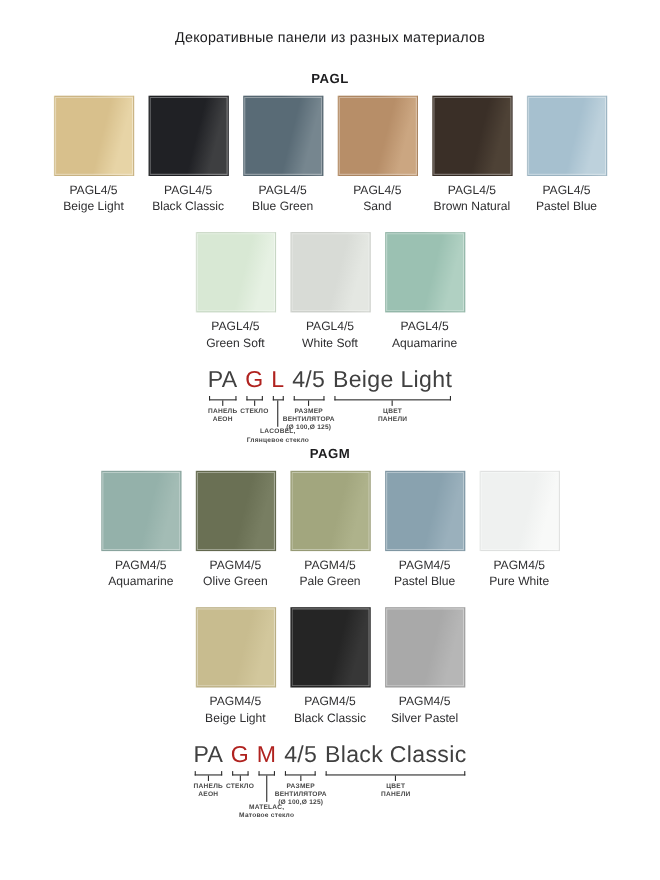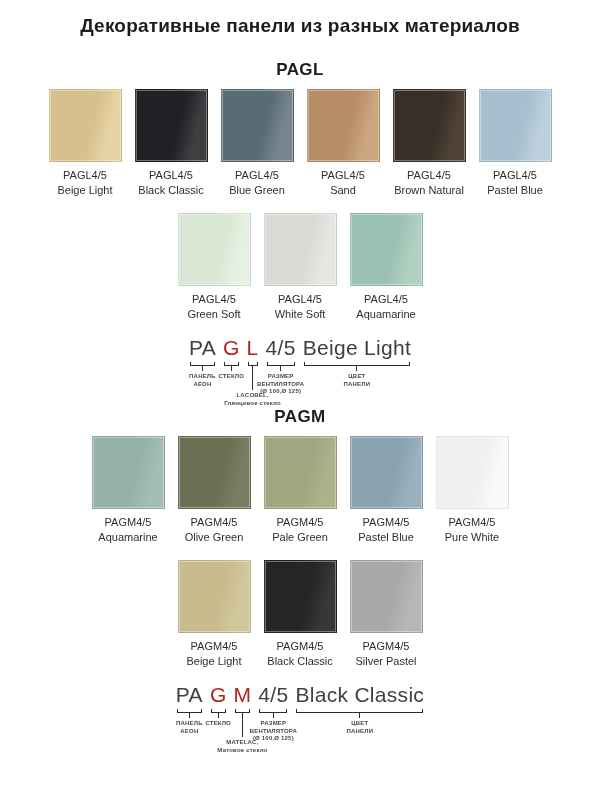--- a/index.html
+++ b/index.html
@@ -1,22 +1,22 @@
 <!DOCTYPE html>
 <html><head>
 <meta charset="utf-8">
 <style>
   html,body{margin:0;padding:0;}
   body{
     width:600px;height:800px;background:#ffffff;
     font-family:"Liberation Sans","DejaVu Sans",sans-serif;
     color:#1c1c1e;overflow:hidden;
   }
-  .title{margin:0;padding-top:15px;text-align:center;font-size:19px;font-weight:bold;letter-spacing:.2px;}
-  .sec-h{margin:0;text-align:center;font-size:17px;font-weight:bold;letter-spacing:.4px;}
+  .title{margin:0;padding-top:26px;text-align:center;font-size:13px;font-weight:normal;letter-spacing:.2px;}
+  .sec-h{margin:0;text-align:center;font-size:12px;font-weight:bold;letter-spacing:.4px;}
   .sec-h.pagl{margin-top:23px;}
   .sec-h.pagm{}
   .row{display:flex;justify-content:center;gap:13px;}
   .row.r1{margin-top:9px;}
   .row.r2{margin-top:15px;}
   .sw{width:73px;margin:0;display:block;}
   .chip{
     width:73px;height:73px;box-sizing:border-box;
     border:1px solid rgba(0,0,0,.07);
     box-shadow:inset 0 0 0 1px rgba(255,255,255,.35);

